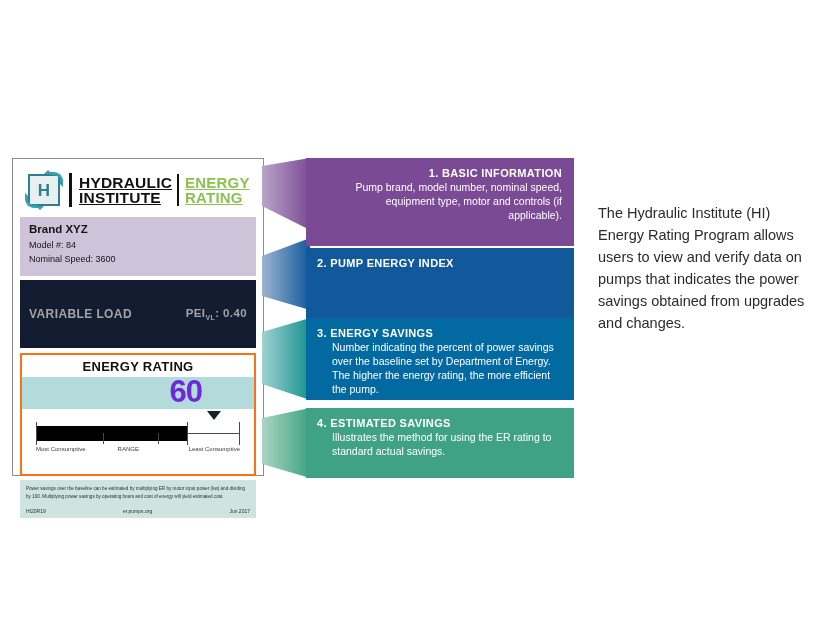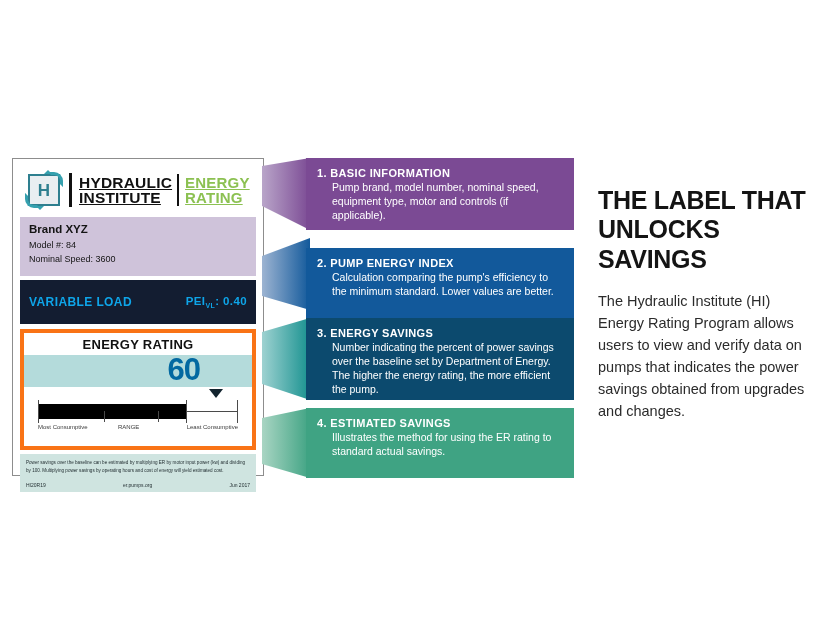--- a/index.html
+++ b/index.html
@@ -131,61 +131,61 @@
   }
   .brand-bullet {
     font-size: 9px;
     font-weight: bold;
     margin-bottom: 4px;
   }
 
   
   .load-bar {
     background: #131d31;
-    color: #0ea5e9;
+    color: #a3a3a3;
     margin-top: 4px;
     height: 36px;
     display: flex;
     align-items: center;
     justify-content: space-between;
-    padding: 4px 9px;
+    padding: 16px 9px;
     font-weight: bold;
     font-size: 12px;
     letter-spacing: 0.4px;
   }
   .pei-val { font-size: 11.5px; }
   .pei-val sub { font-size: 7px; }
 
   
   .rating-box {
-    border: 4px solid #f97316;
+    border: 2px solid #f97316;
     margin-top: 5px;
     background: #ffffff;
-    padding-bottom: 16px;
+    padding-bottom: 22px;
   }
   .rating-title {
     text-align: center;
     font-weight: bold;
     font-size: 13px;
     letter-spacing: 0.3px;
     padding: 4px 0 3px 0;
     color: #111;
   }
   .rating-value-band {
     background: #b4dbdb;
     height: 32px;
     position: relative;
   }
   .rating-value {
     position: absolute;
     right: 52px;
     top: -3px;
     font-size: 31px;
     font-weight: bold;
-    color: #0369a1;
+    color: #6d28d9;
     letter-spacing: -1px;
   }
   .rating-marker {
     position: absolute;
     left: 171px;
     top: 31px;
     width: 0; height: 0;
     border-left: 7px solid transparent;
     border-right: 7px solid transparent;
     border-top: 9px solid #12232e;
@@ -262,23 +262,23 @@
     font-weight: bold;
     letter-spacing: 0.35px;
     margin-bottom: 2px;
     white-space: nowrap;
   }
   .callout-body {
     font-size: 10.5px;
     line-height: 1.32;
     padding-left: 15px;
   }
-  #callout-1 { top: 158px; height: 72px; background: #7b4a94; }
+  #callout-1 { top: 158px; height: 88px; background: #7b4a94; text-align: right; }
   #callout-2 { top: 248px; height: 72px; background: #12599b; }
-  #callout-3 { top: 318px; height: 82px; background: #0c4a6e; }
+  #callout-3 { top: 318px; height: 82px; background: #0369a1; }
   #callout-4 { top: 408px; height: 70px; background: #3fa383; }
 
   
   #right-col {
     position: absolute;
     left: 598px;
     top: 186px;
     width: 216px;
   }
   #right-heading {
@@ -408,29 +408,27 @@
   <polygon points="0,10 48,0 48,70 0,56" fill="url(#g4)"></polygon>
 </svg>
 
 <div class="callout" id="callout-1">
   <div class="callout-title">1. BASIC INFORMATION</div>
   <div class="callout-body">Pump brand, model number, nominal speed, equipment type, motor and controls (if applicable).</div>
 </div>
 
 <div class="callout" id="callout-2">
   <div class="callout-title">2. PUMP ENERGY INDEX</div>
-  <div class="callout-body">Calculation comparing the pump's efficiency to the minimum standard. Lower values are better.</div>
 </div>
 
 <div class="callout" id="callout-3">
   <div class="callout-title">3. ENERGY SAVINGS</div>
   <div class="callout-body">Number indicating the percent of power savings over the baseline set by Department of Energy. The higher the energy rating, the more efficient the pump.</div>
 </div>
 
 <div class="callout" id="callout-4">
   <div class="callout-title">4. ESTIMATED SAVINGS</div>
   <div class="callout-body">Illustrates the method for using the ER rating to standard actual savings.</div>
 </div>
 
 <div id="right-col">
-  <div id="right-heading">THE LABEL THAT UNLOCKS SAVINGS</div>
   <div id="right-body">The Hydraulic Institute (HI) Energy Rating Program allows users to view and verify data on pumps that indicates the power savings obtained from upgrades and changes.</div>
 </div>
 
 </body></html>

